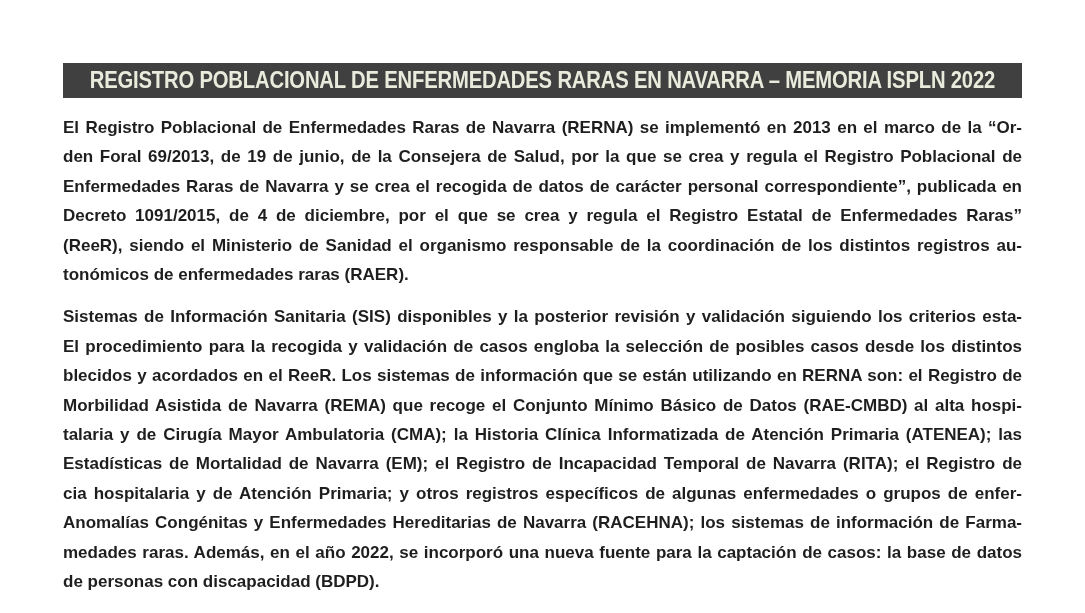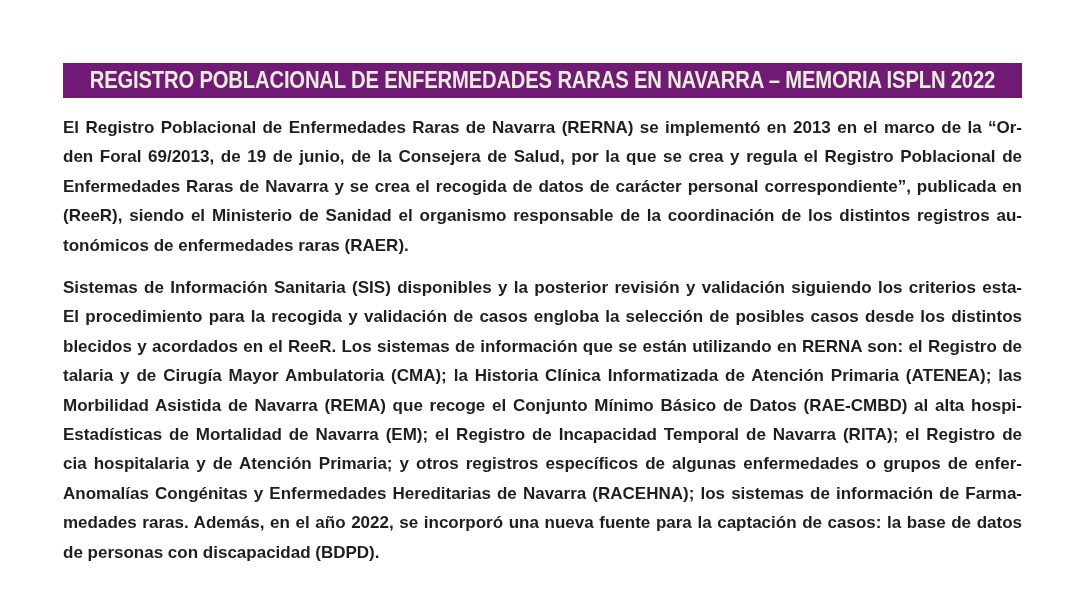--- a/index.html
+++ b/index.html
@@ -52,37 +52,38 @@
     font-weight: bold;
   }
   .line.last {
     text-align-last: left;
   }
 </style>
 </head>
 <body>
 
 <div class="page">
-  <div class="banner" style="background: #701a75;">
+  <div class="banner" style="background: #404040;">
     <span class="banner-title" style="color: rgb(233, 235, 220);">REGISTRO POBLACIONAL DE ENFERMEDADES RARAS EN NAVARRA – MEMORIA ISPLN 2022</span>
   </div>
   <div class="doc-body" style="color: rgb(30, 30, 30);">
       <div class="para">
         <div class="line">El Registro Poblacional de Enfermedades Raras de Navarra (RERNA) se implementó en 2013 en el marco de la “Or-</div>
         <div class="line">den Foral 69/2013, de 19 de junio, de la Consejera de Salud, por la que se crea y regula el Registro Poblacional de</div>
         <div class="line">Enfermedades Raras de Navarra y se crea el recogida de datos de carácter personal correspondiente”, publicada en</div>
+        <div class="line">Decreto 1091/2015, de 4 de diciembre, por el que se crea y regula el Registro Estatal de Enfermedades Raras”</div>
         <div class="line">(ReeR), siendo el Ministerio de Sanidad el organismo responsable de la coordinación de los distintos registros au-</div>
         <div class="line last">tonómicos de enfermedades raras (RAER).</div>
       </div>
       <div class="para">
         <div class="line">Sistemas de Información Sanitaria (SIS) disponibles y la posterior revisión y validación siguiendo los criterios esta-</div>
         <div class="line">El procedimiento para la recogida y validación de casos engloba la selección de posibles casos desde los distintos</div>
         <div class="line">blecidos y acordados en el ReeR. Los sistemas de información que se están utilizando en RERNA son: el Registro de</div>
+        <div class="line">Morbilidad Asistida de Navarra (REMA) que recoge el Conjunto Mínimo Básico de Datos (RAE-CMBD) al alta hospi-</div>
         <div class="line">talaria y de Cirugía Mayor Ambulatoria (CMA); la Historia Clínica Informatizada de Atención Primaria (ATENEA); las</div>
-        <div class="line">Morbilidad Asistida de Navarra (REMA) que recoge el Conjunto Mínimo Básico de Datos (RAE-CMBD) al alta hospi-</div>
         <div class="line">Estadísticas de Mortalidad de Navarra (EM); el Registro de Incapacidad Temporal de Navarra (RITA); el Registro de</div>
         <div class="line">cia hospitalaria y de Atención Primaria; y otros registros específicos de algunas enfermedades o grupos de enfer-</div>
         <div class="line">Anomalías Congénitas y Enfermedades Hereditarias de Navarra (RACEHNA); los sistemas de información de Farma-</div>
         <div class="line">medades raras. Además, en el año 2022, se incorporó una nueva fuente para la captación de casos: la base de datos</div>
         <div class="line last">de personas con discapacidad (BDPD).</div>
       </div>
     </div>
 </div>
 
 </body></html>

